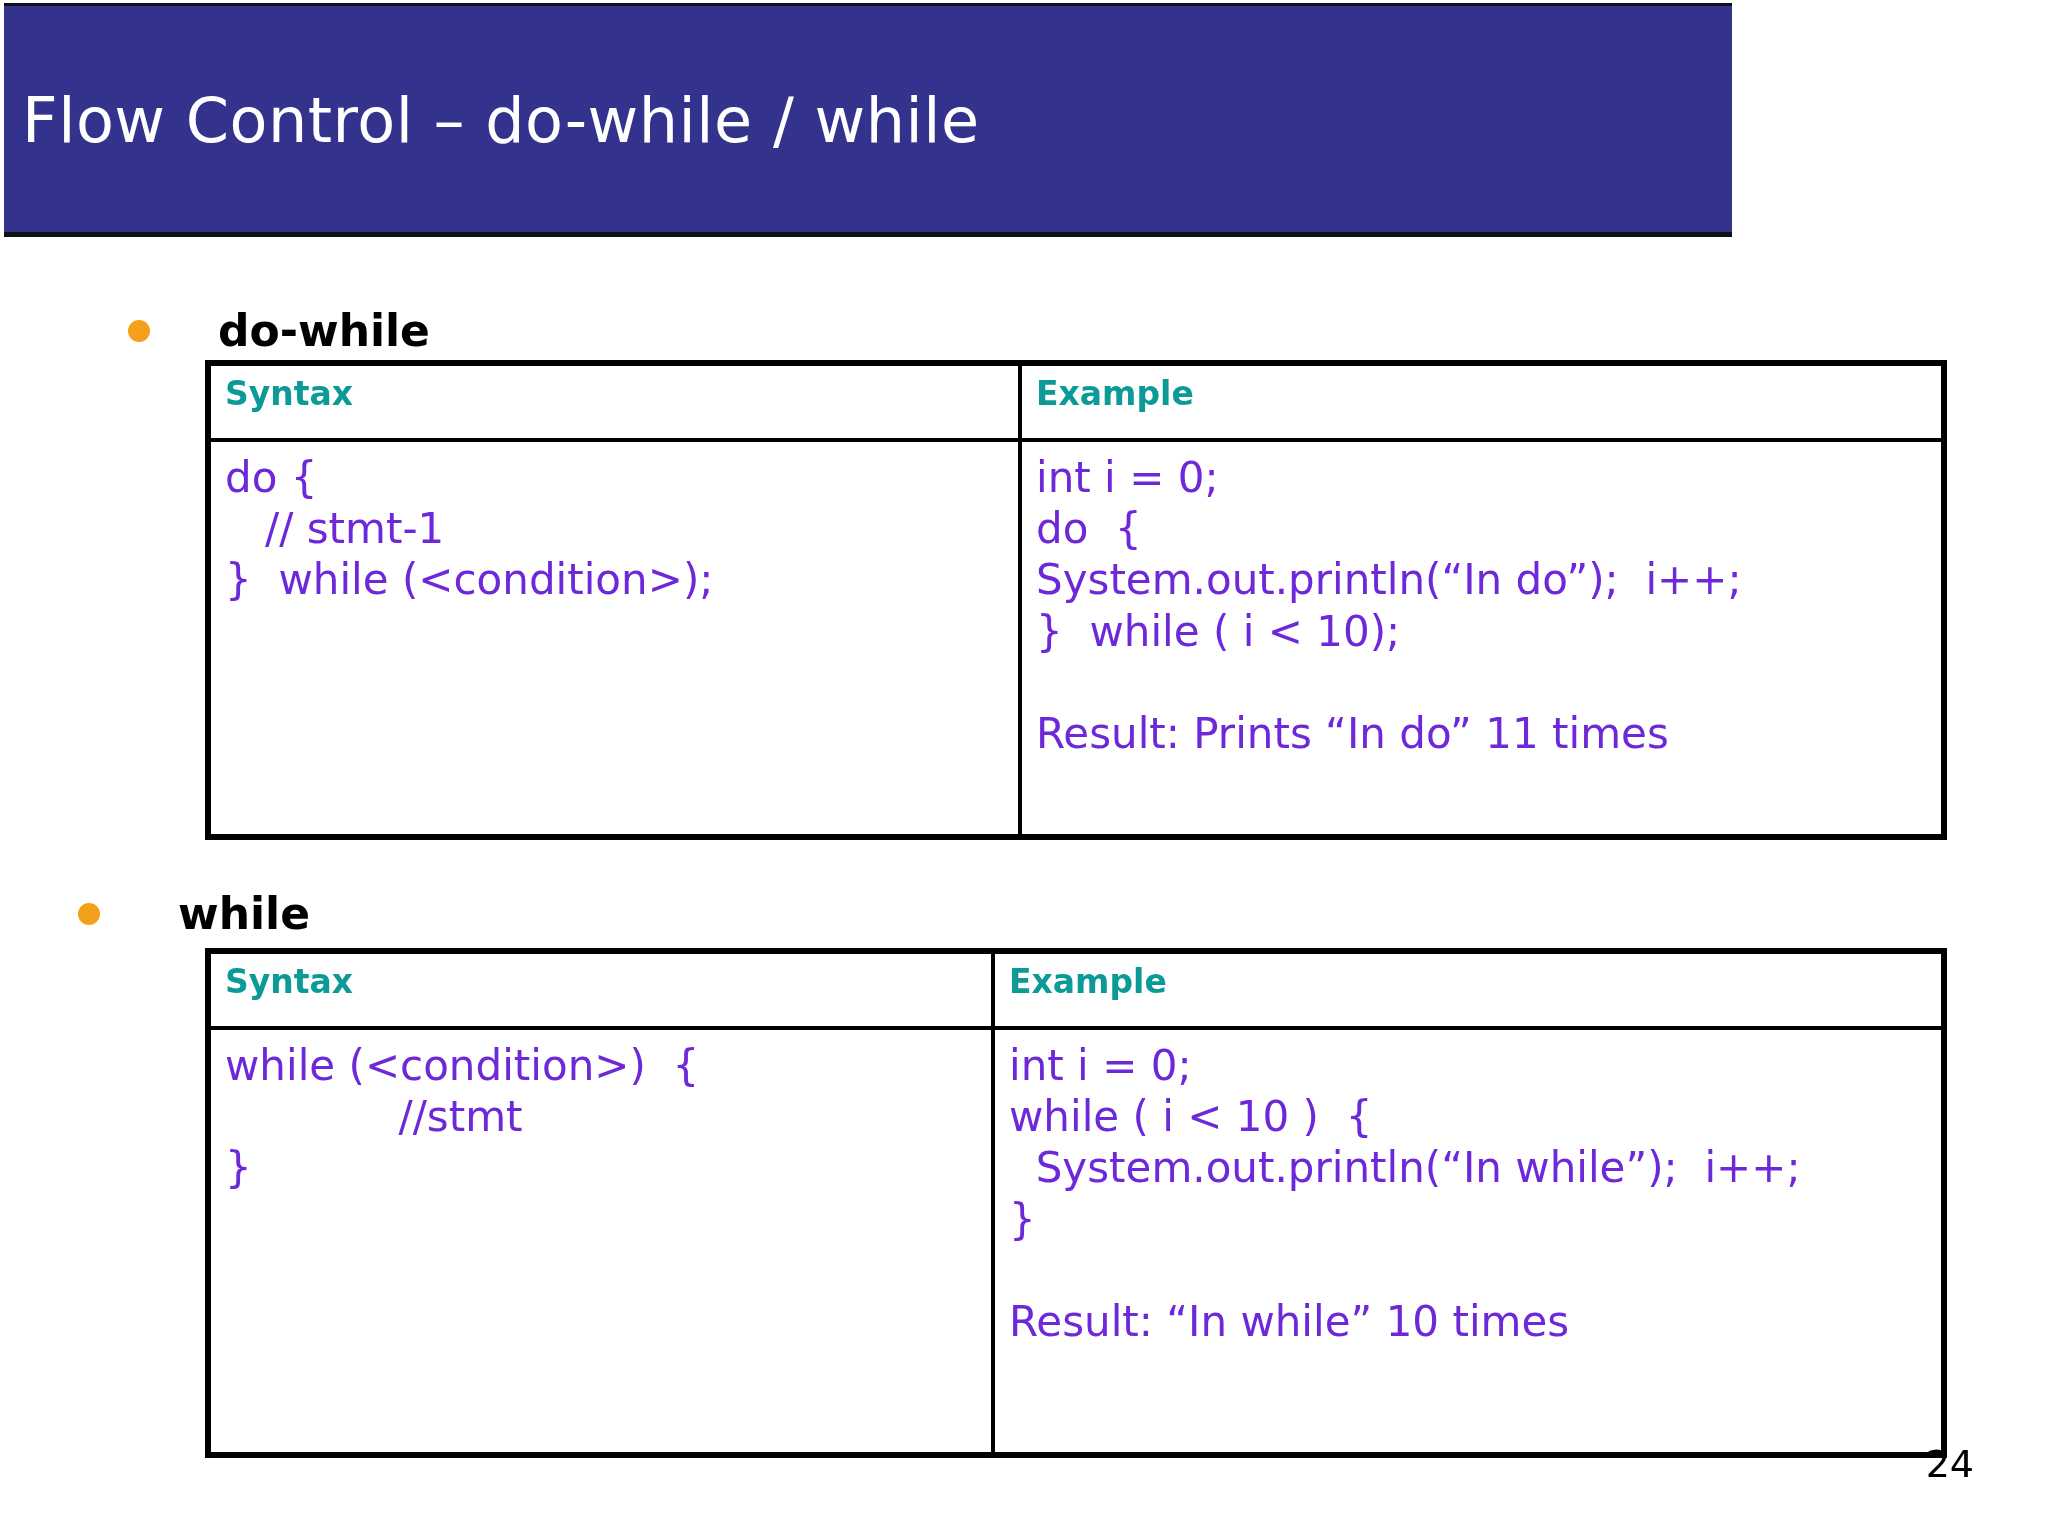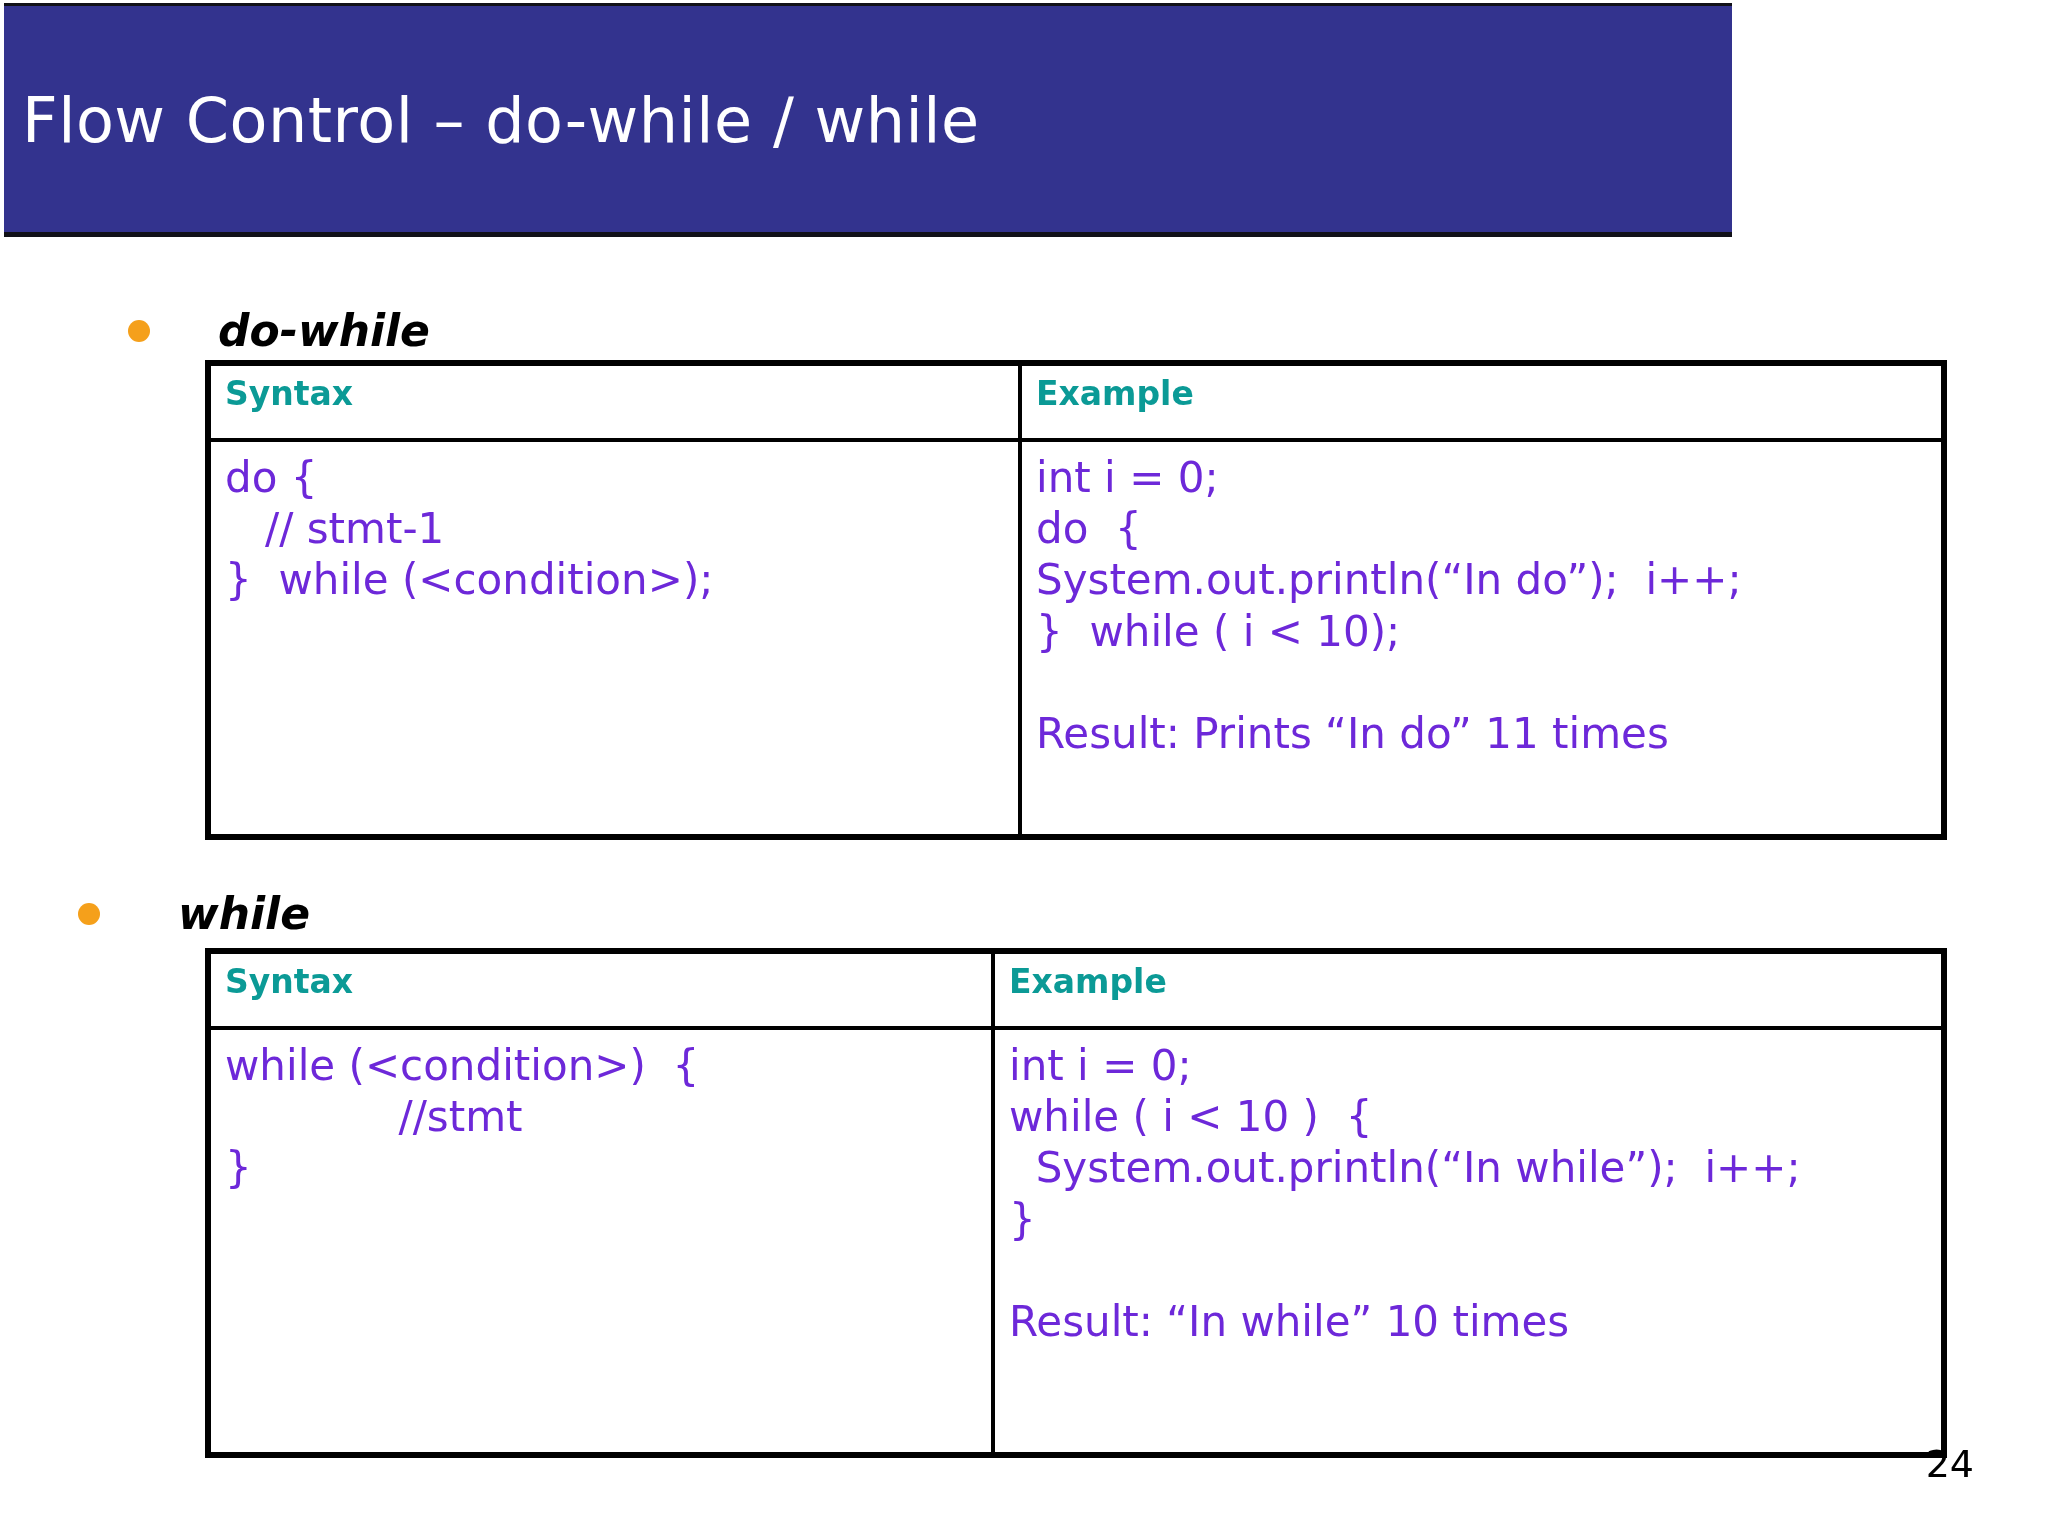--- a/index.html
+++ b/index.html
@@ -37,21 +37,20 @@
     letter-spacing: 0.5px;
     font-family: "DejaVu Sans", sans-serif;
     white-space: nowrap;
   }
 
   
   .bullet-row {
     position: absolute;
     display: flex;
     align-items: center;
-    font-style: italic;
   }
   .bullet-dot {
     width: 22px;
     height: 22px;
     border-radius: 50%;
     background: #f5a01b;
     flex: 0 0 auto;
   }
   .bullet-label {
     font-size: 44px;

